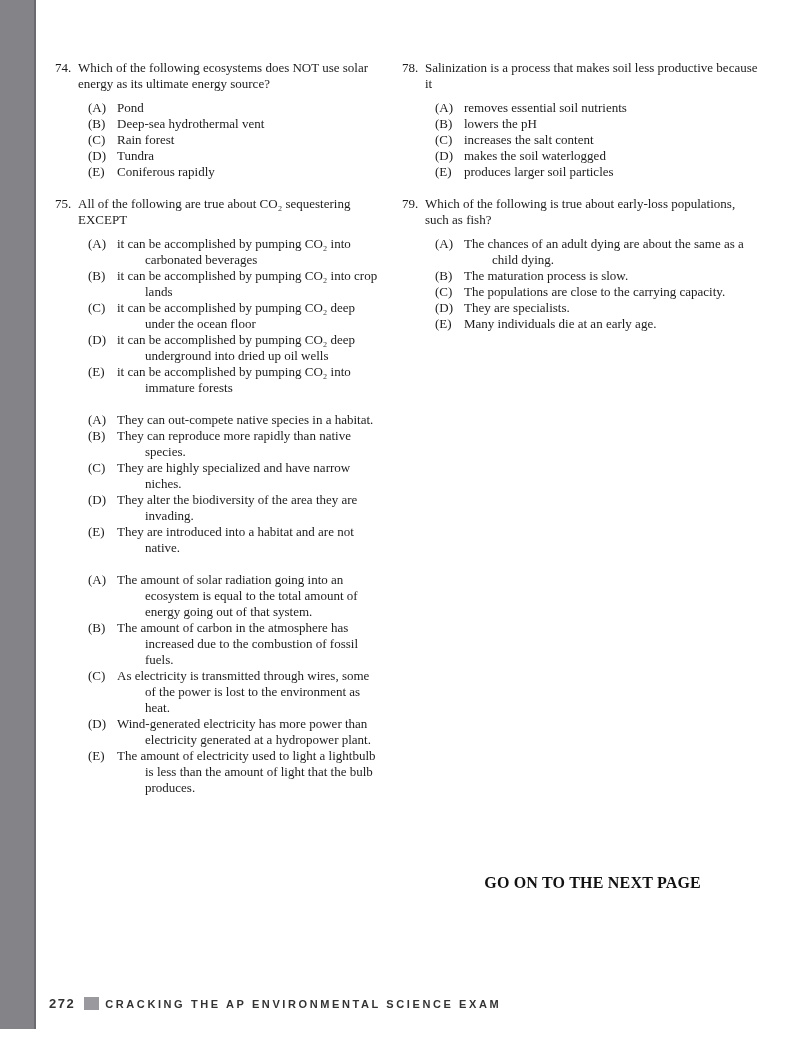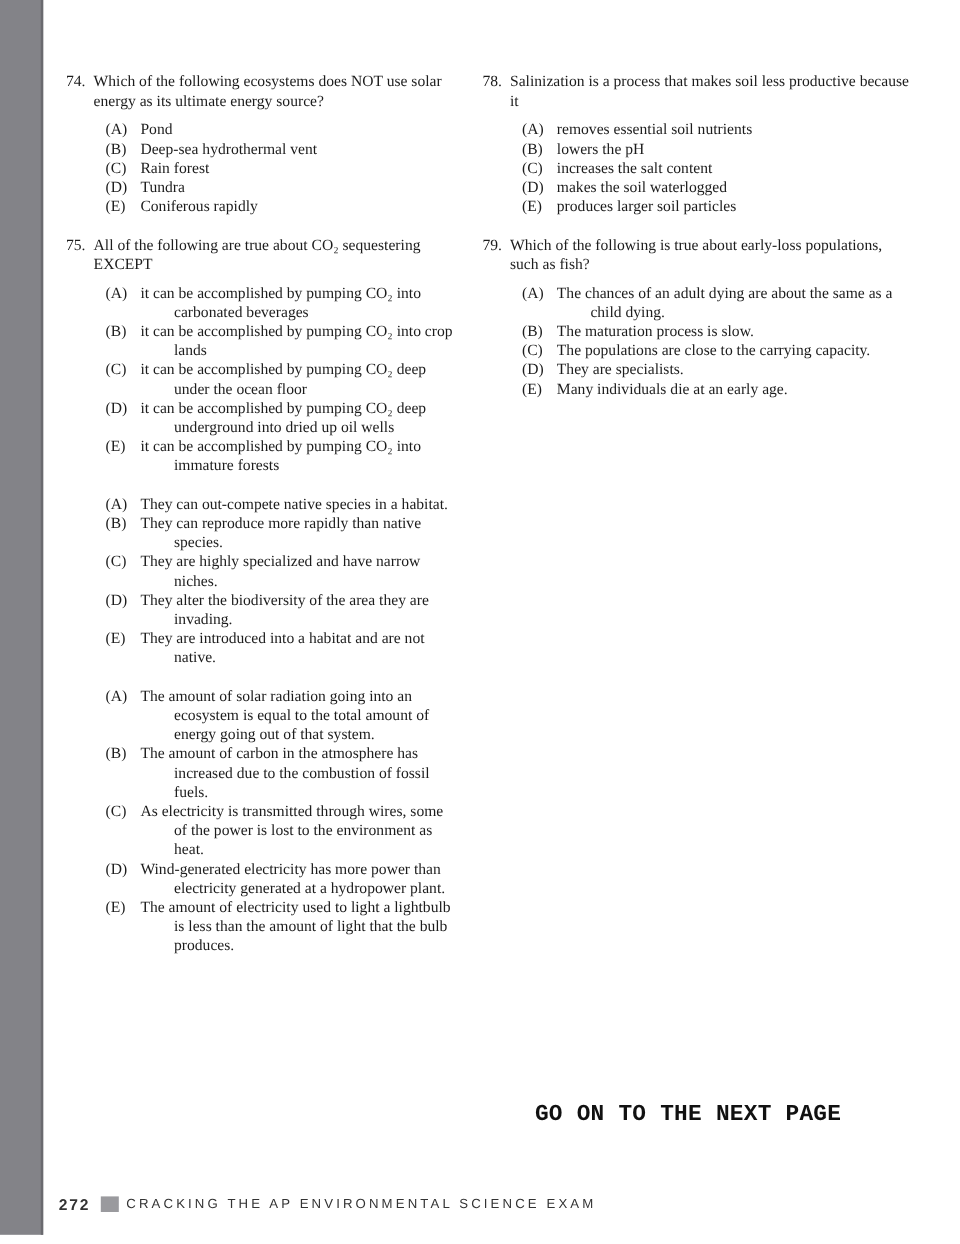--- a/index.html
+++ b/index.html
@@ -37,41 +37,40 @@
   .q-num{flex:0 0 23px;}
   .q-text{flex:1;}
   .choice{display:flex;margin-left:33px;}
   .c-label{flex:0 0 29px;}
   .c-text{flex:1;padding-left:28px;text-indent:-28px;}
   .q-text,.c-text,.q-num,.c-label{
     font-size:13px;line-height:16px;
   }
   .goon{
     position:absolute;top:874px;right:99px;
-    font-family:Liberation Mono, monospace;
-    font-weight:700;font-size:19px;letter-spacing:0.2px;
+    font-family:Liberation Serif, serif;
+    font-weight:700;font-size:16px;letter-spacing:0.2px;
     color:#111;
-    margin-top:43px;
   }
   .footer{
     position:absolute;left:49px;top:996px;
     display:flex;align-items:center;
     font-family:"Liberation Sans","DejaVu Sans",sans-serif;
     color:#333;
   }
   .footer .pnum{
     font-weight:700;font-size:13px;letter-spacing:1.5px;
   }
   .footer .fsq{
     display:inline-block;width:15px;height:13px;
     background:var(--footer-square);
     margin:0 6px 0 9px;
   }
   .footer .btitle{
-    font-weight:400;font-size:11px;letter-spacing:2.6px;
+    font-weight:700;font-size:11px;letter-spacing:2.6px;
   }
 </style>
 </head>
 <body>
 
 <div class="sheet">
   <div class="sidebar"></div>
 
   <div class="content">
     <div class="col col1" id="col1">

